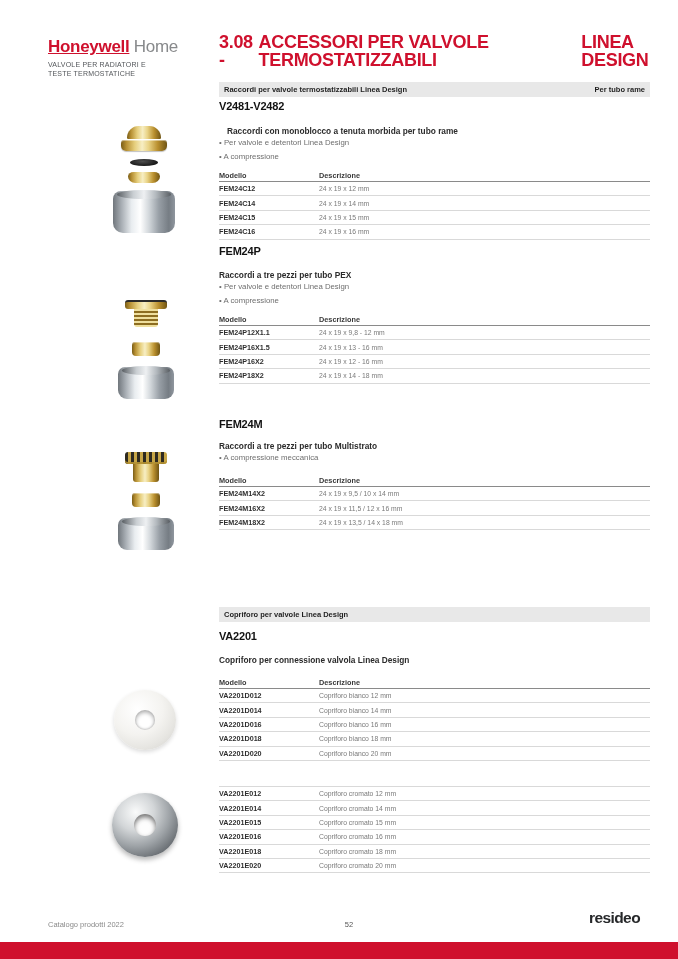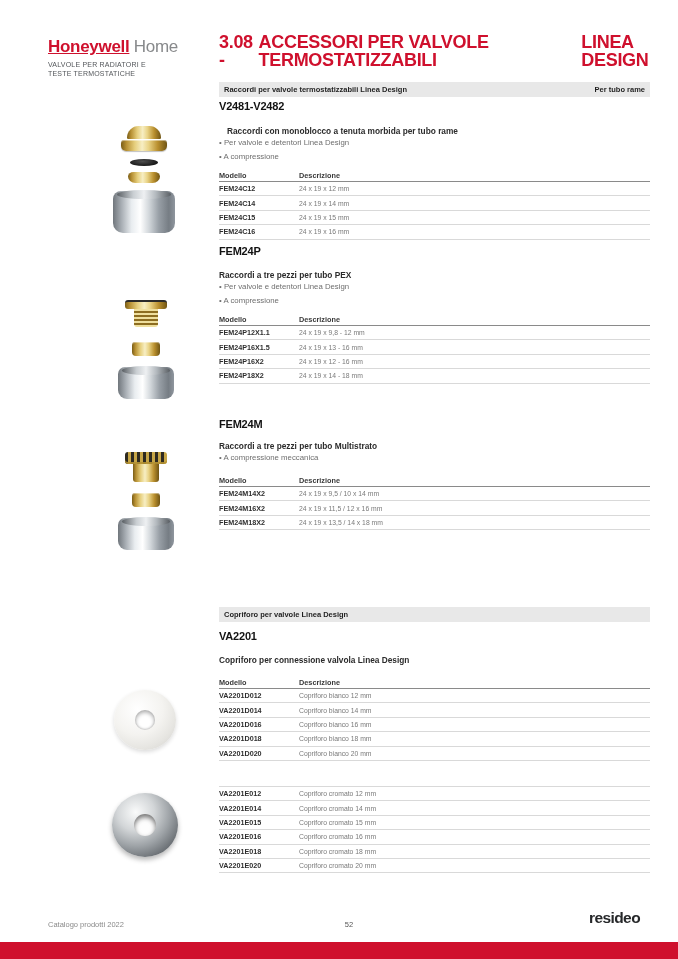--- a/index.html
+++ b/index.html
@@ -30,21 +30,21 @@
 
   
   .code-heading { position:absolute; left:219px; font-size:11px; font-weight:bold; color:#121212; letter-spacing:-0.2px; }
   .block-heading { position:absolute; left:219px; font-size:8.3px; font-weight:bold; color:#2b2b2b; }
   .bullets { position:absolute; left:219px; font-size:7.8px; color:#6e6e6e; line-height:13.5px; }
 
   
   .table { position:absolute; left:219px; width:431px; }
   .thead { display:flex; height:13px; align-items:center; border-bottom:1px solid #8a8a8a;
     font-size:7.3px; font-weight:bold; color:#3a3a3a; }
-  .tmodel { width:80px; flex:none; }
+  .tmodel { width:100px; flex:none; }
   .tdesc { flex:1; }
   .trow { display:flex; height:14.4px; align-items:center; border-bottom:1px solid #d9d9d9; }
   .trow .tmodel { font-size:7.2px; font-weight:bold; color:#2e2e2e; }
   .trow .tdesc { font-size:6.8px; color:#7a7a7a; }
   .tbody-continued { border-top:1px solid #d9d9d9; }
 
   
   .fit { position:absolute; display:flex; flex-direction:column; align-items:center; }
   .brass { background:linear-gradient(90deg,#7a5d16 0%,#b89134 12%,#e6cf7e 30%,#f7eec3 46%,#e9d386 60%,#b98f2e 80%,#6f5413 100%); }
   .chrome { background:linear-gradient(90deg,#70767c 0%,#a9afb5 14%,#e9edf0 30%,#ffffff 44%,#d2d7db 58%,#989fa6 74%,#767d84 90%,#8f969e 100%); }

